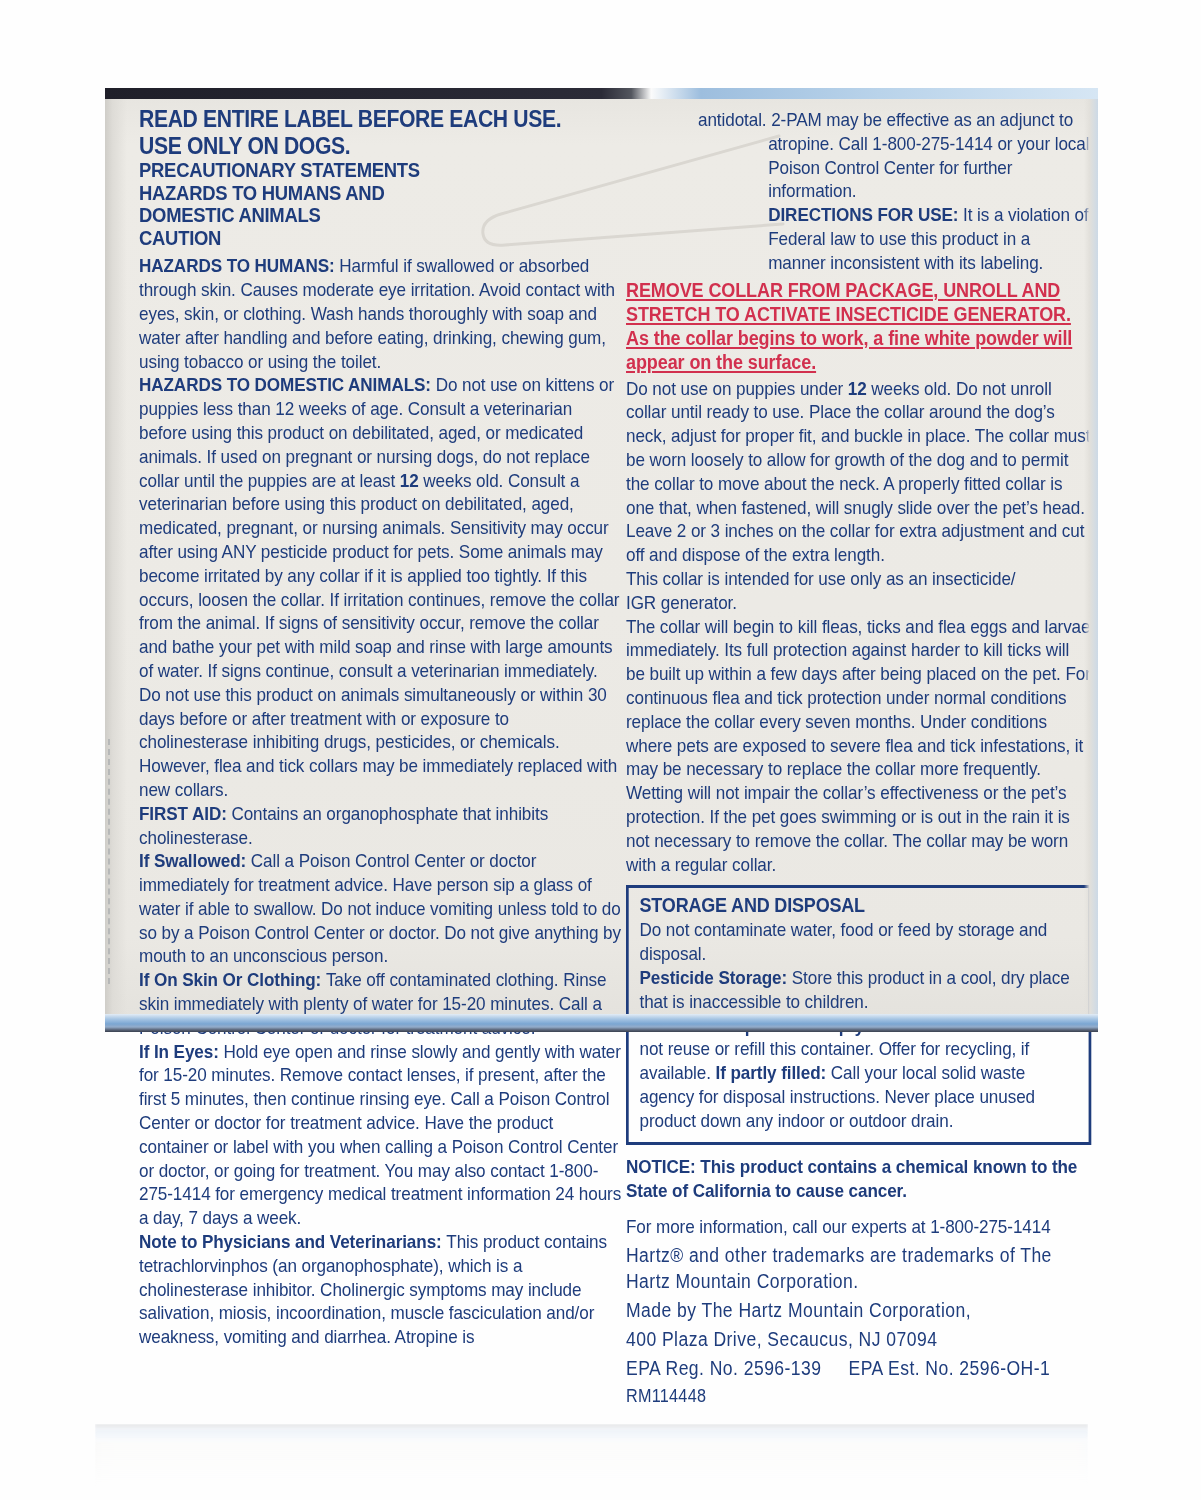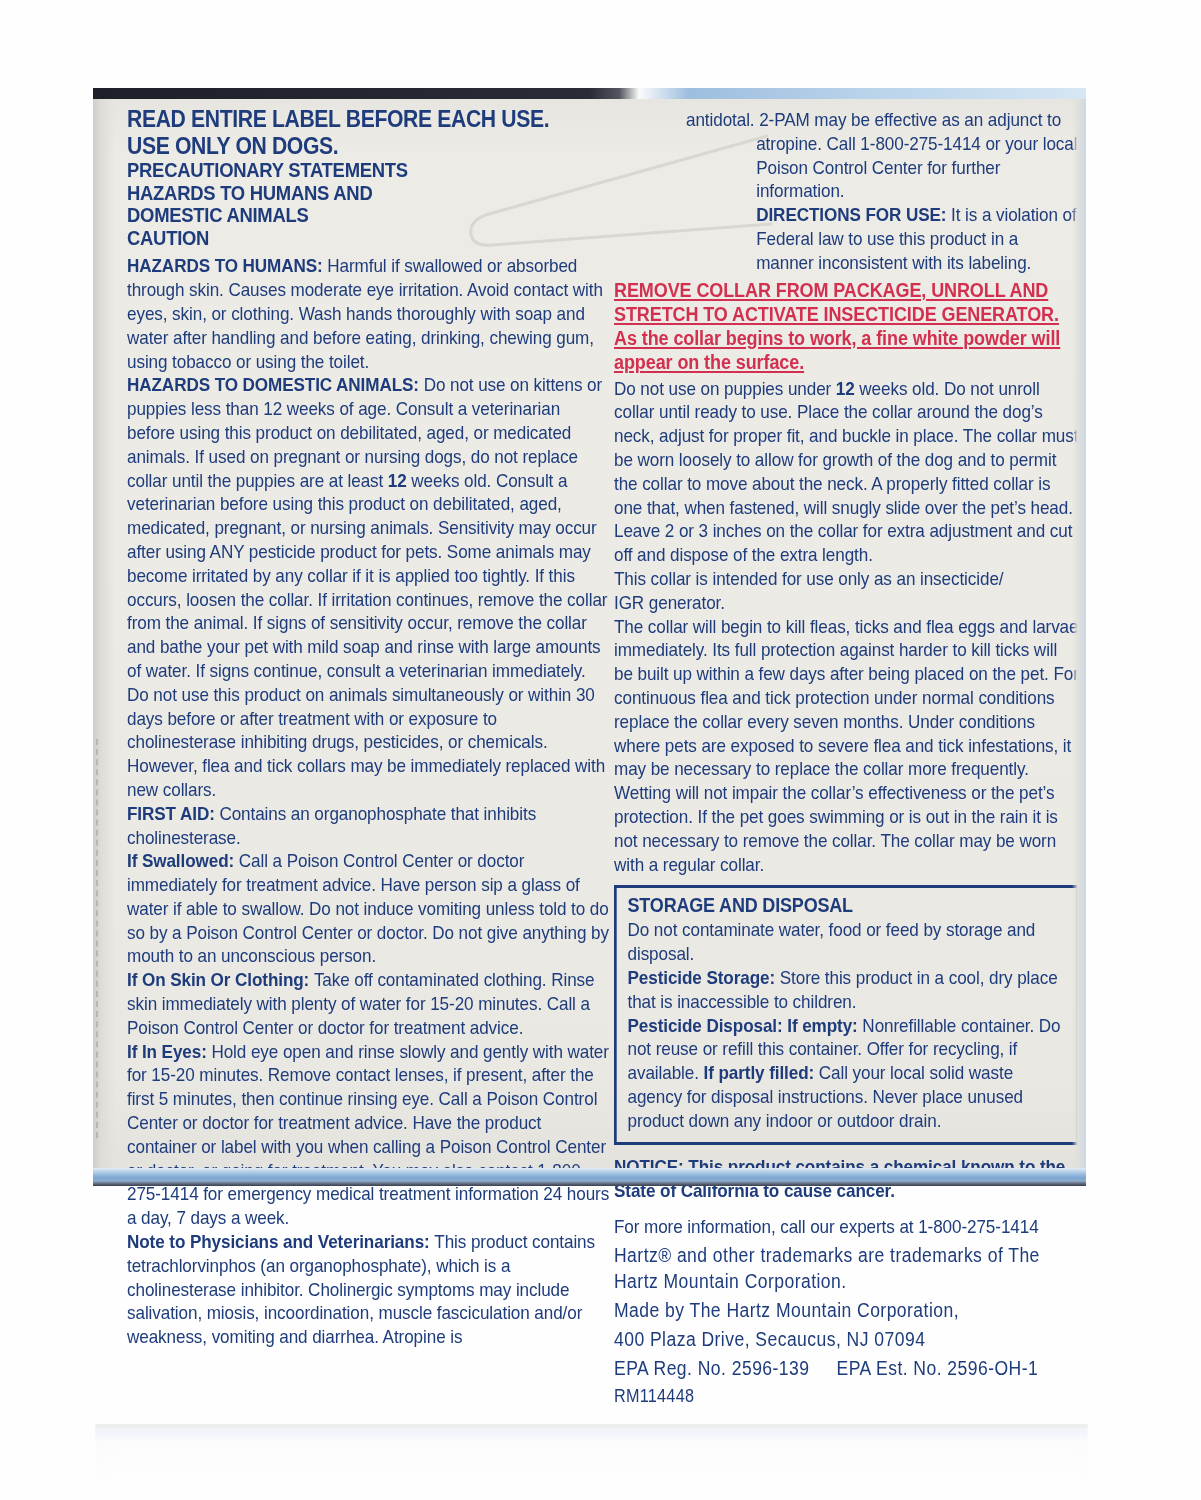--- a/index.html
+++ b/index.html
@@ -1,19 +1,19 @@
 <!DOCTYPE html>
 <html><head>
 <meta charset="utf-8">
 <style>
   html,body { margin:0; padding:0; background:#ffffff; }
   body { width:1201px; height:1500px; font-family:"Liberation Sans", sans-serif; }
   .scene { position:relative; width:1201px; height:1500px; overflow:hidden; background:#fefefe; }
 
-  .box { position:absolute; left:93px; top:88px; width:993px; height:1098px;
+  .box { position:absolute; left:105px; top:88px; width:993px; height:944px;
          background:linear-gradient(180deg,#e6e4df 0%,#edebe6 6%,#eceae5 55%,#eae8e3 90%,#e3e1dc 100%); }
 
   .strip-top { position:absolute; top:0; left:0; right:0; height:11px;
     background:linear-gradient(90deg,#1f1f29 0%,#2b2b37 50%,#53565e 53%,#fbfbfb 55%,#9dbede 60%,#b9d3ea 78%,#d6e6f4 100%); }
   .strip-bottom { position:absolute; bottom:0; left:0; right:0; height:18px;
     background:linear-gradient(180deg,#e3ecf5 0%,#a6c5e4 28%,#7ba6d2 55%,#93accb 72%,#5a6578 88%,#39404e 100%); }
   .edge-left { position:absolute; left:0; top:11px; bottom:18px; width:22px;
     background:linear-gradient(90deg,#cfcdc8 0%,#dedcd7 35%,rgba(236,234,229,0) 100%); }
   .edge-left::after { content:""; position:absolute; left:3px; top:640px; bottom:30px;
     border-left:2px dashed rgba(70,80,100,0.22); }

